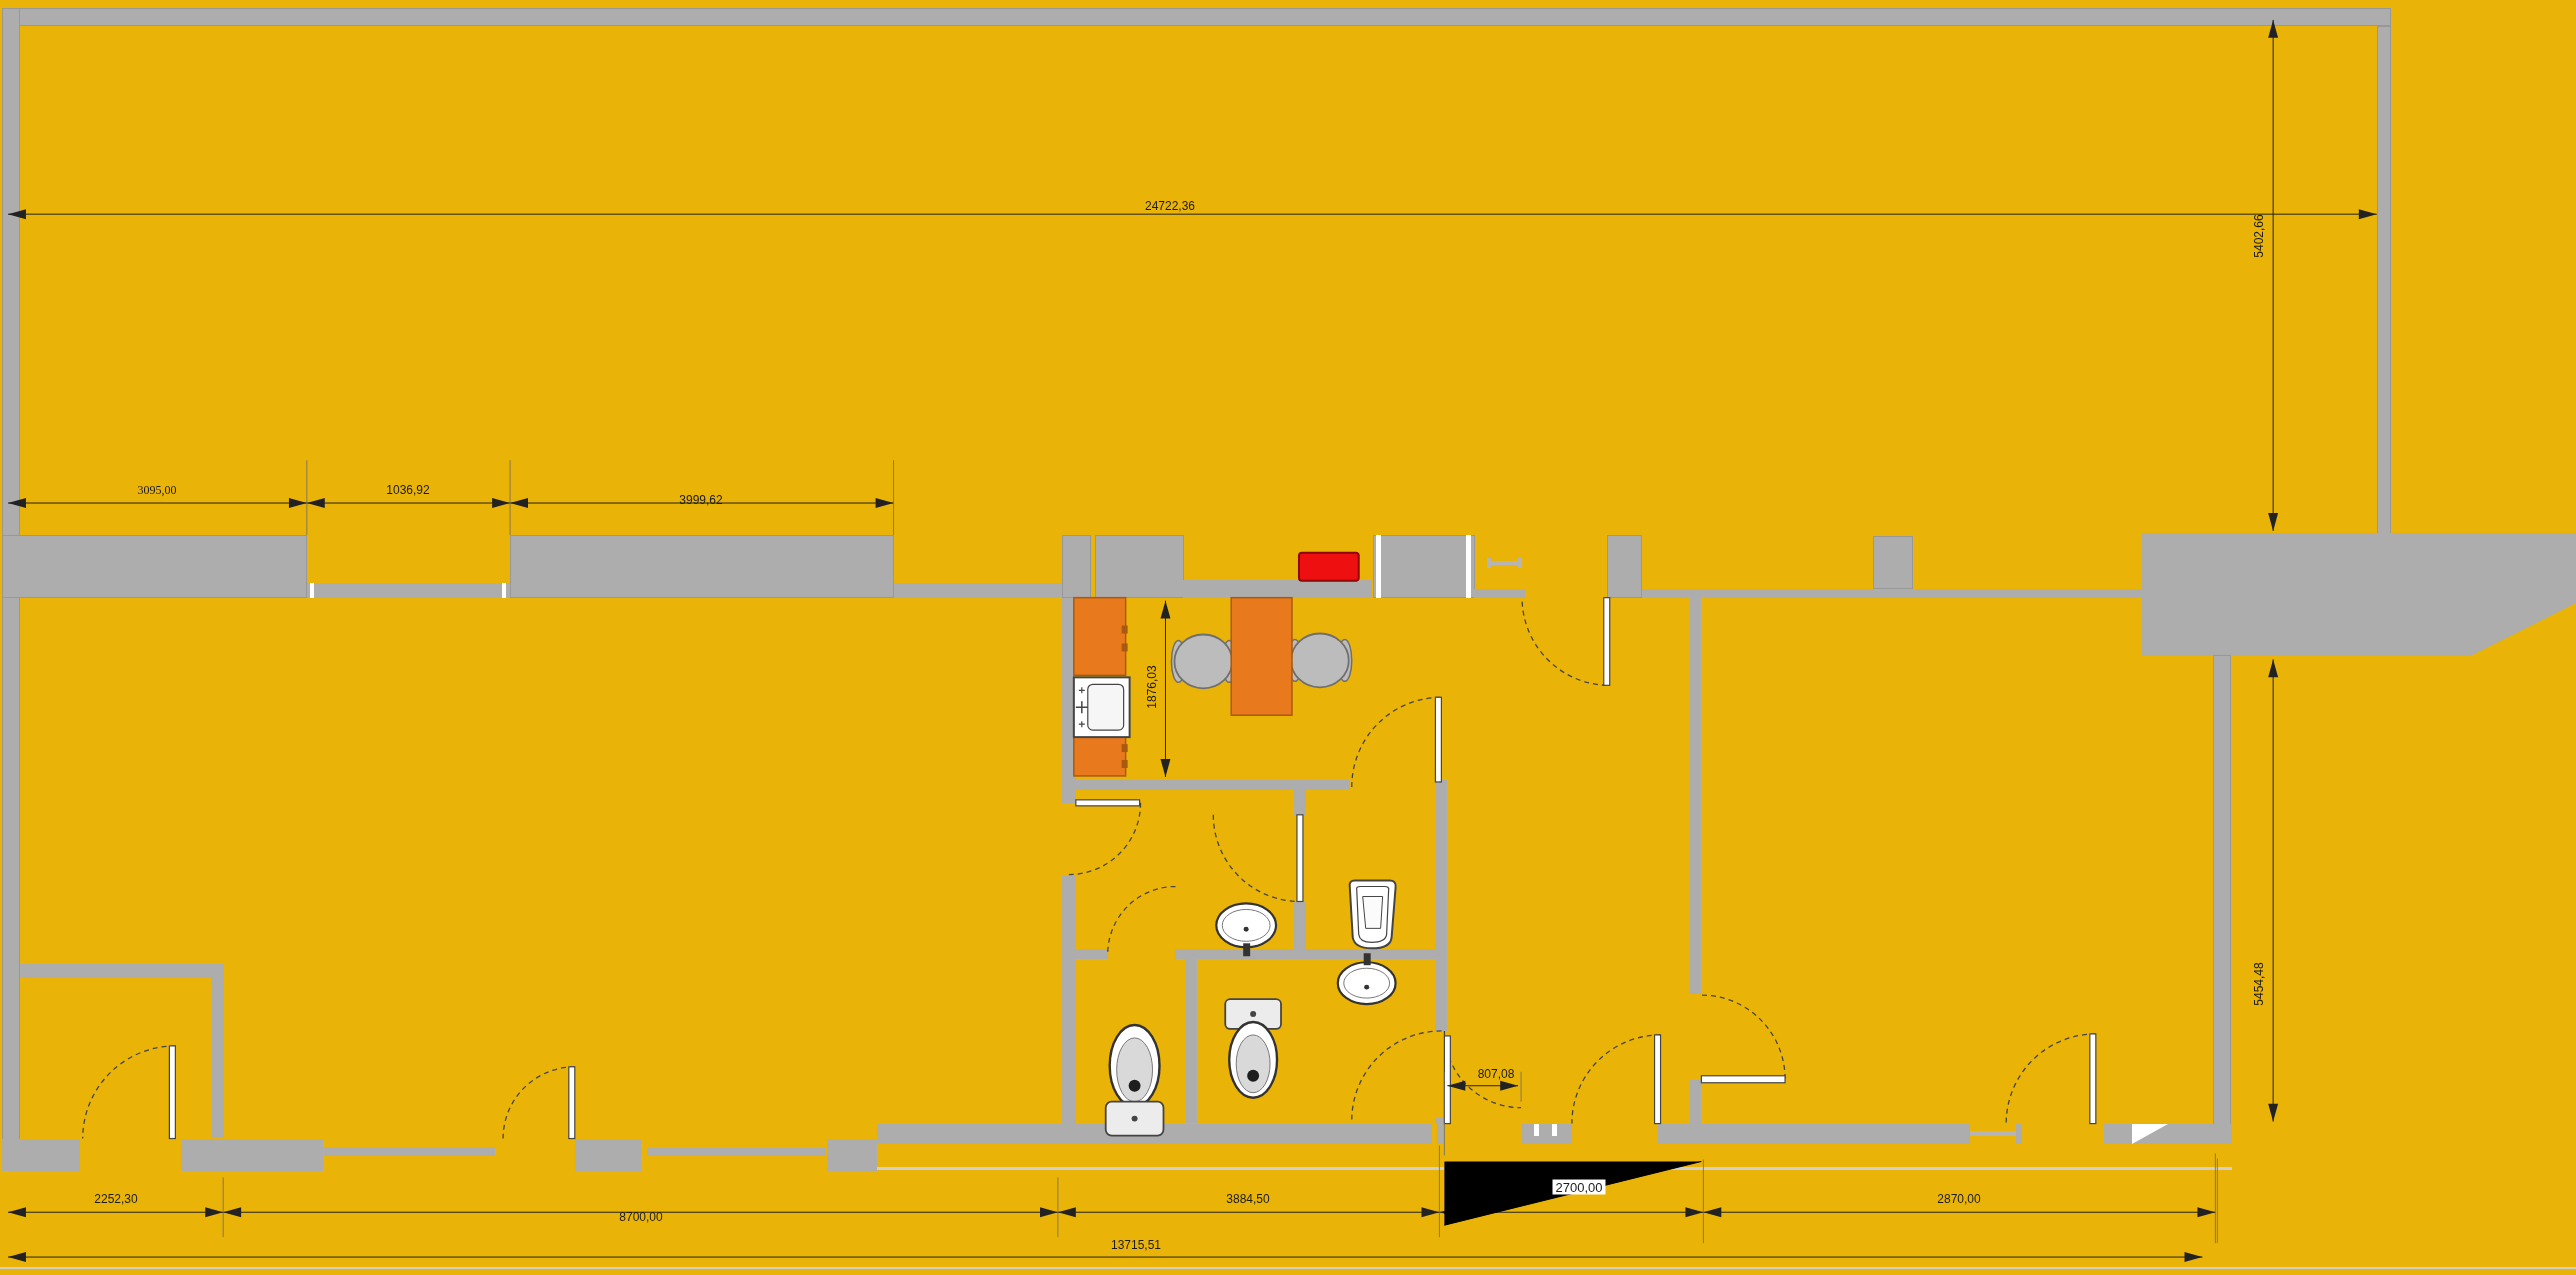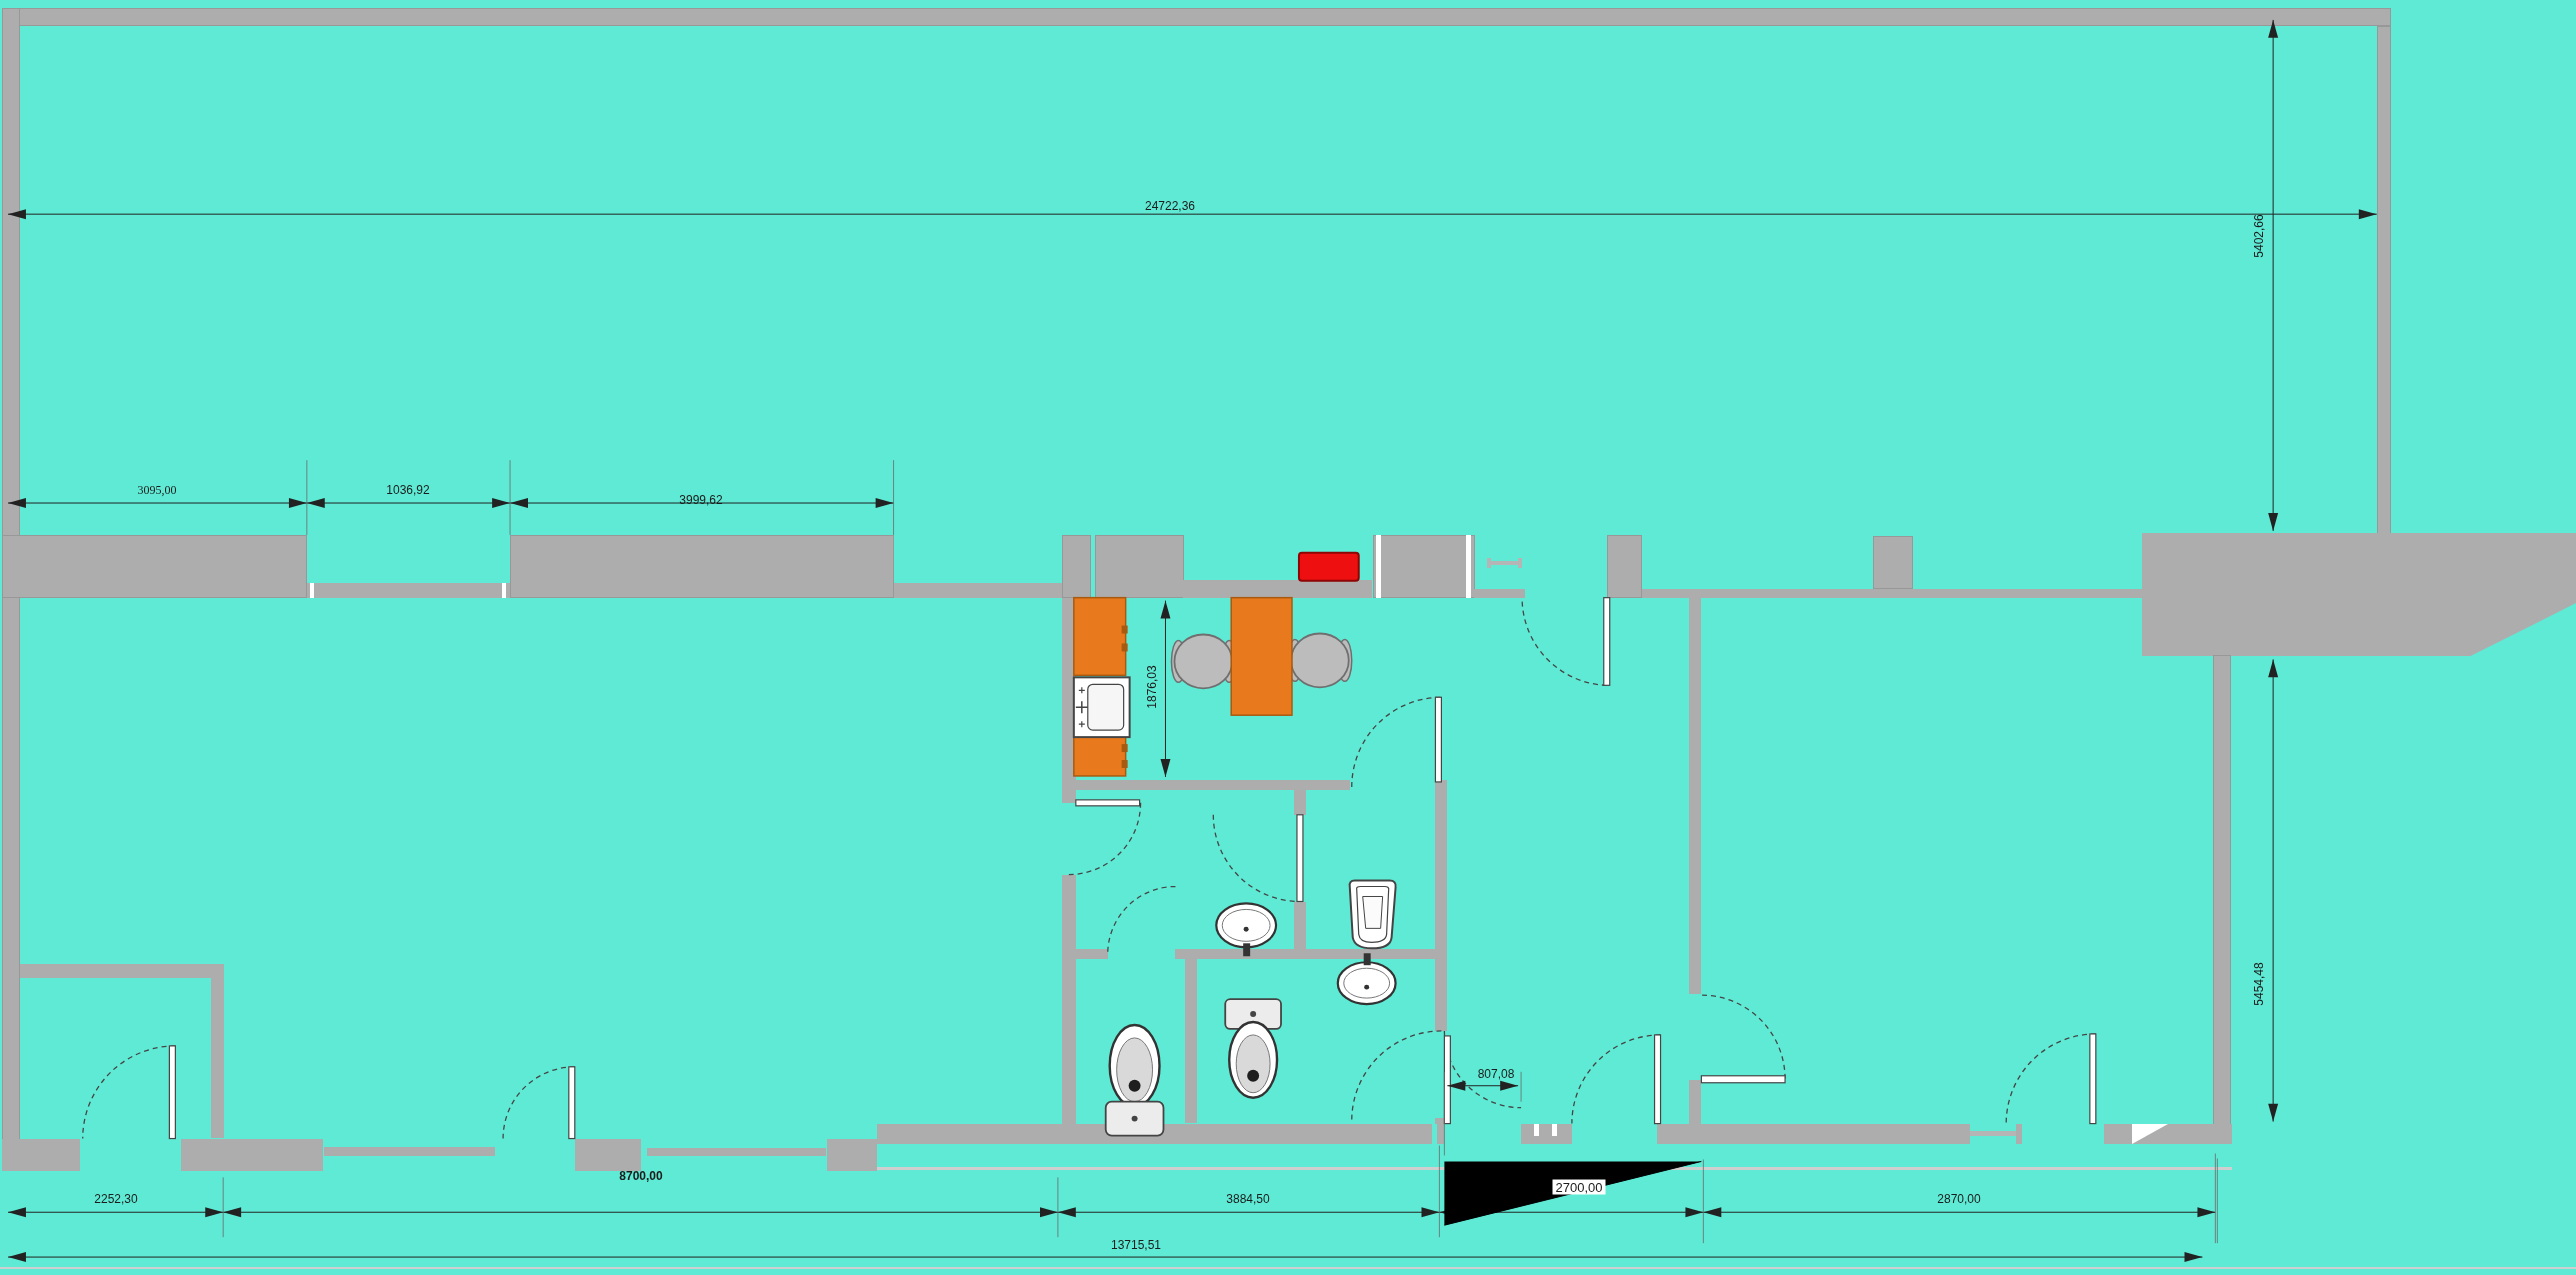--- a/index.html
+++ b/index.html
@@ -1,17 +1,17 @@
 <!DOCTYPE html>
 <html style="--wall: #adadad; --wall-dark: #989898; --furniture: #e8791c; --furniture-border: #a85a10; --appliance-red: #ee1010; --appliance-red-border: #8f0505; --chair: #bcbcbc; --chair-border: #6f6f6f; --fixture-line: #454545; --dim-line: #222222; --ramp: #000000;"><head>
 <meta charset="utf-8">
 <style>
   html,body{margin:0;padding:0;background:#ffffff;}
   body{width:2576px;height:1275px;position:relative;font-family:"Liberation Sans",sans-serif;}
-  #canvas{position:absolute;left:0;top:0;width:2576px;height:1275px;background:#5eead4;overflow:hidden;}
+  #canvas{position:absolute;left:0;top:0;width:2576px;height:1275px;background:#eab308;overflow:hidden;}
   .wall{position:absolute;background:var(--wall);}
   .wall.edged{box-shadow:inset 0 0 0 1px var(--wall-dark);}
   .sill{position:absolute;background:var(--wall);}
   .slit{position:absolute;background:#ffffff;}
   .winline{position:absolute;background:#b5b5b5;}
   .faceline{position:absolute;background:#cfcfcf;}
   svg{position:absolute;left:0;top:0;}
   .dim-label{position:absolute;transform:translate(-50%,-50%);font-size:12px;color:#1c1c1c;white-space:nowrap;letter-spacing:0px;}
   .dim-label.rot{transform:translate(-50%,-50%) rotate(-90deg);}
   .dim-label.boxed{background:#ffffff;padding:0px 3px;font-size:13px;}
@@ -238,20 +238,20 @@
 
   <div class="dim-label" style="left:1170px;top:206px;">24722,36</div>
   <div class="dim-label rot" style="left:2259px;top:236px;">5402,66</div>
   <div class="dim-label" style="left:157px;top:490px;font-family:Liberation Serif, serif;">3095,00</div>
   <div class="dim-label" style="left:408px;top:490px;">1036,92</div>
   <div class="dim-label" style="left:701px;top:490px;margin-top:10px;">3999,62</div>
   <div class="dim-label rot" style="left:1152px;top:687px;">1876,03</div>
   <div class="dim-label rot" style="left:2259px;top:984px;">5454,48</div>
   <div class="dim-label" style="left:1482px;top:1074px;padding-left:28px;">807,08</div>
   <div class="dim-label" style="left:116px;top:1199px;">2252,30</div>
-  <div class="dim-label" style="left:641px;top:1176px;font-weight:bold;">8700,00</div>
+  <div class="dim-label" style="left:641px;top:1217px;">8700,00</div>
   <div class="dim-label" style="left:1248px;top:1199px;">3884,50</div>
   <div class="dim-label boxed" style="left:1579px;top:1187px;">2700,00</div>
   <div class="dim-label" style="left:1959px;top:1199px;">2870,00</div>
   <div class="dim-label" style="left:1136px;top:1245px;">13715,51</div>
 
 </div>
 
 
 </body></html>

